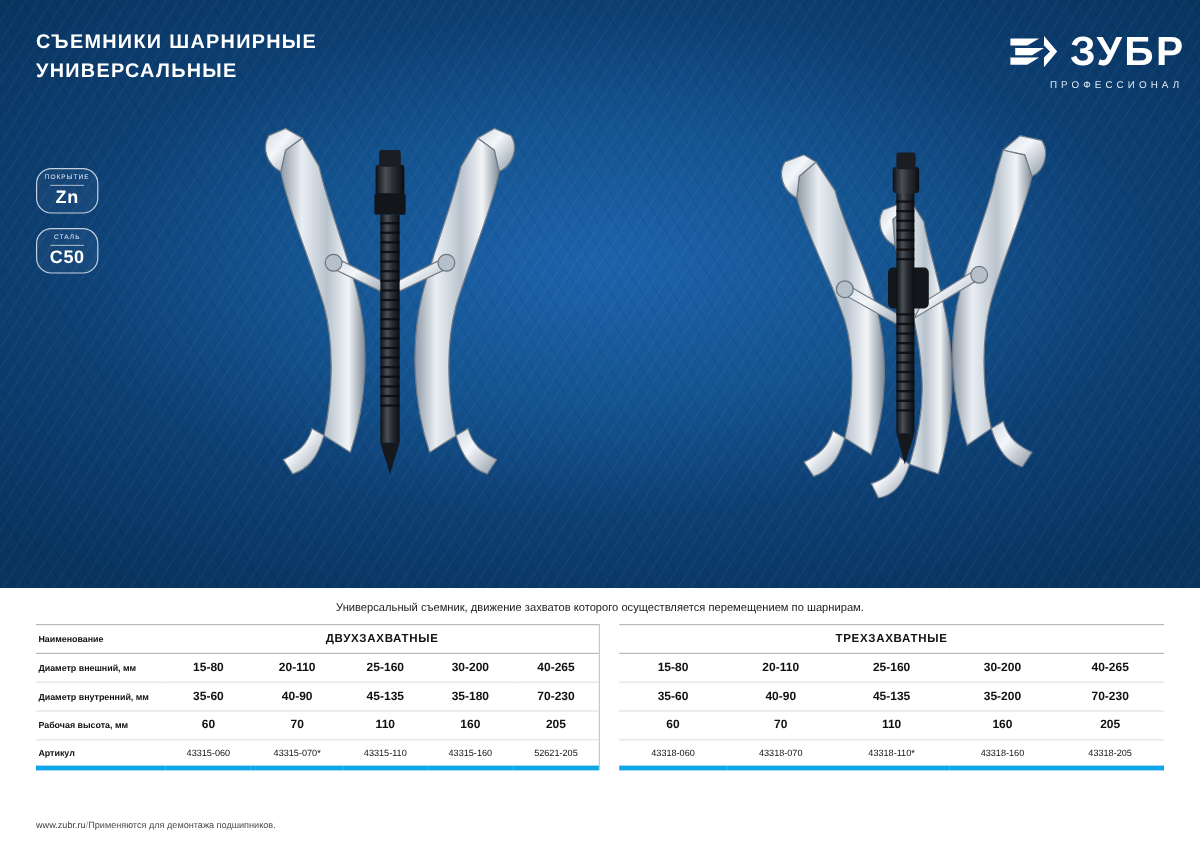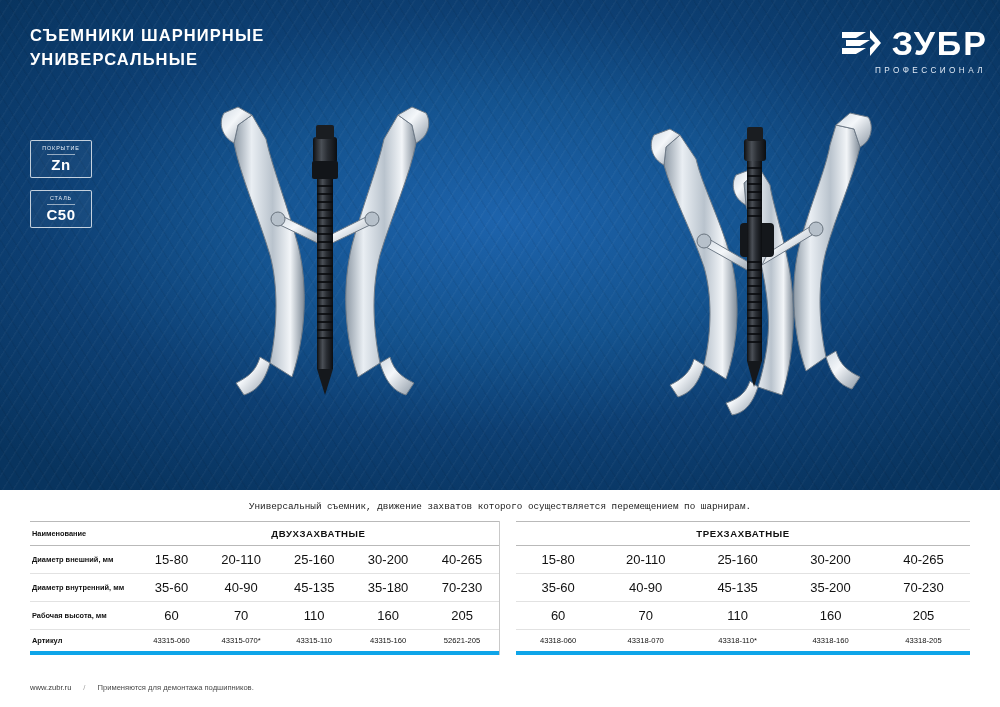--- a/index.html
+++ b/index.html
@@ -50,64 +50,63 @@
     color: #fff; font-size: 34px; font-weight: bold; letter-spacing: 2px; line-height: 1;
   }
   .brand-sub {
     color: #dfe9f5; font-size: 8.2px; letter-spacing: 3.4px; margin-top: 6px; text-align: right;
     padding-right: 2px;
   }
 
   
   .badges { position: absolute; left: 30px; top: 140px; }
   .badge {
-    width: 62px; border: 1px solid rgba(255,255,255,0.75);
-    border-radius: 2px; padding: 4px 2px 5px;
+    width: 52px; border: 1px solid rgba(255,255,255,0.75);
+    border-radius: 13px; padding: 4px 2px 5px;
     text-align: center; margin-bottom: 12px;
     background: rgba(255,255,255,0.04);
   }
   .badge .cap { color: #e8f0fa; font-size: 5.4px; letter-spacing: 0.9px; display: block; }
   .badge .val {
     color: #ffffff; font-size: 15px; font-weight: bold; letter-spacing: 0.5px;
     display: block; margin-top: 2px; line-height: 1;
   }
   .badge .sep { display:block; width: 28px; height: 1px; background: rgba(255,255,255,0.55); margin: 3px auto 2px; }
 
   
   .product { position: absolute; }
   .p2 { left: 200px; top: 95px; width: 250px; height: 330px; }
   .p3 { left: 640px; top: 95px; width: 255px; height: 330px; }
 
   
   .content { flex: 1; padding: 0 30px; position: relative; background:#fff; }
   .caption {
     text-align: center; font-size: 9.3px; color: #1a1a1a;
     padding: 11px 0 9px;
-    font-family: Liberation Mono, monospace;
   }
   .tables { display: flex; gap: 0; }
   .tbl { width: 50%; }
   .tbl.left { border-right: 1px solid #c9c9c9; }
   .tbl.right { padding-left: 16px; }
   table { width: 100%; border-collapse: collapse; }
   th, td { font-size: 8.1px; color: #111; padding: 6px 2px; }
   .hdr-row th { border-top: 1px solid #b9b9b9; border-bottom: 1px solid #b9b9b9; }
   .hdr-label { text-align: left; font-weight: bold; font-size: 7.4px; white-space: nowrap; }
   .hdr-group { text-align: center; font-weight: bold; font-size: 9.6px; letter-spacing: 0.6px; }
   .rlabel { text-align: left; font-weight: bold; font-size: 7.4px; white-space: nowrap; width: 108px; }
-  .val { text-align: center; font-weight: normal; font-size: 13px; }
+  .val { text-align: center; font-weight: bold; font-size: 10px; }
   .art .rlabel { font-weight: bold; }
   .art .val { font-weight: normal; font-size: 7.6px; }
   .row-sep td { border-bottom: 1px solid #e2e2e2; }
   tr.last td { border-bottom: 4px solid #0ea5e9; }
 
   
   .footer {
     height: 40px; padding: 0 30px;
-    display: flex; align-items: center; gap: 12px;
+    display: flex; align-items: center; 
     font-size: 7.6px; color: #4a4a4a;
   }
   .footer .site { color: #3b3b3b; }
   .footer .slash { color: #9a9a9a; }
   .footer .note { color: #4a4a4a; }
 </style>
 </head>
 <body>
 
 <div class="page">

